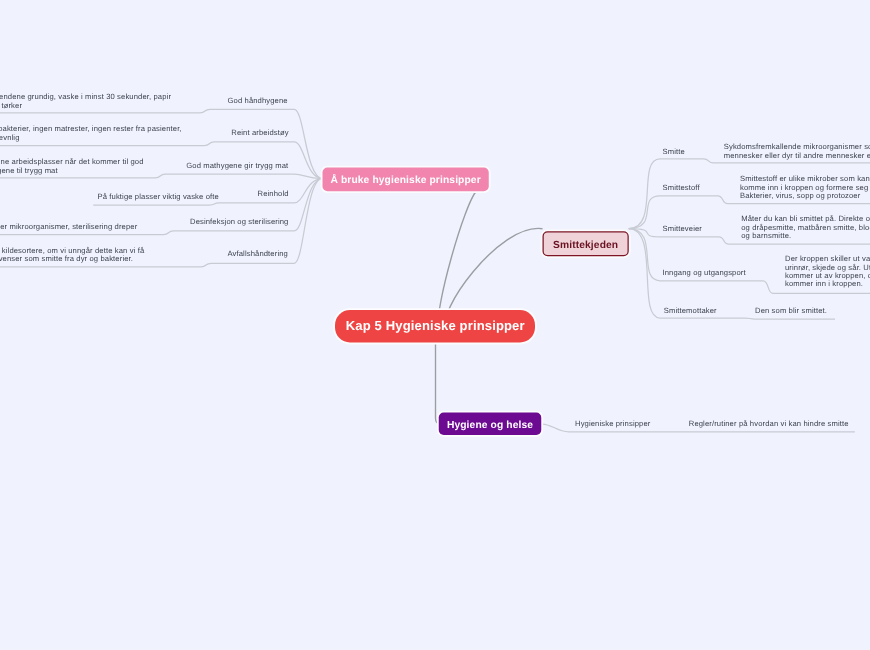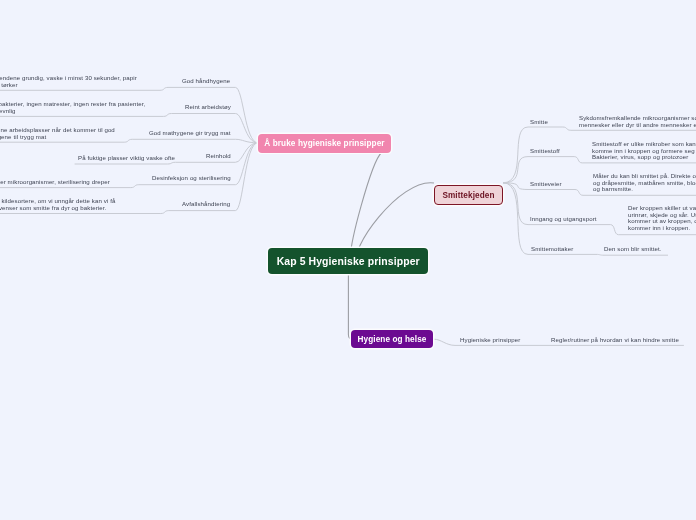--- a/index.html
+++ b/index.html
@@ -9,22 +9,22 @@
   #canvas{position:relative;width:696px;height:520px;overflow:hidden;background:#f0f3fd;}
   svg.links{position:absolute;left:0;top:0;width:696px;height:520px;}
   .node{position:absolute;box-sizing:border-box;white-space:nowrap;will-change:transform;
         display:flex;align-items:center;justify-content:center;
         border-radius:4px;font-weight:700;}
   .lbl{position:absolute;white-space:nowrap;color:#3e4352;will-change:transform;
        font-size:6.1px;letter-spacing:0.1px;line-height:6.6px;}
   .lbl.r{text-align:right;}
   .det{position:absolute;color:#3e4352;will-change:transform;font-size:6.1px;letter-spacing:0.1px;
        line-height:6.6px;white-space:pre;}
-  .root{background:#14532d;color:#fff;font-size:10.45px;letter-spacing:0.1px;
-        box-shadow:0 0 0 1.5px #fbfcfe;}
+  .root{background:#ef4444;color:#fff;font-size:10.45px;letter-spacing:0.1px;
+        box-shadow:0 0 0 1.5px #fbfcfe;border-radius:12px;}
   .pink{background:#f185ae;color:#fff;font-size:8.2px;letter-spacing:0.1px;
         box-shadow:0 0 0 1.5px #fbfcfe;}
   .maroon{background:#efd3d8;color:#6b1222;font-size:8.2px;letter-spacing:0.1px;
         border:1.5px solid #7d1526;box-shadow:0 0 0 1.5px #fbfcfe;}
   .purple{background:#6c0a91;color:#fff;font-size:8.2px;letter-spacing:0.1px;
         box-shadow:0 0 0 1.5px #fbfcfe;justify-content:center;}
 </style>
 </head>
 <body>
 

